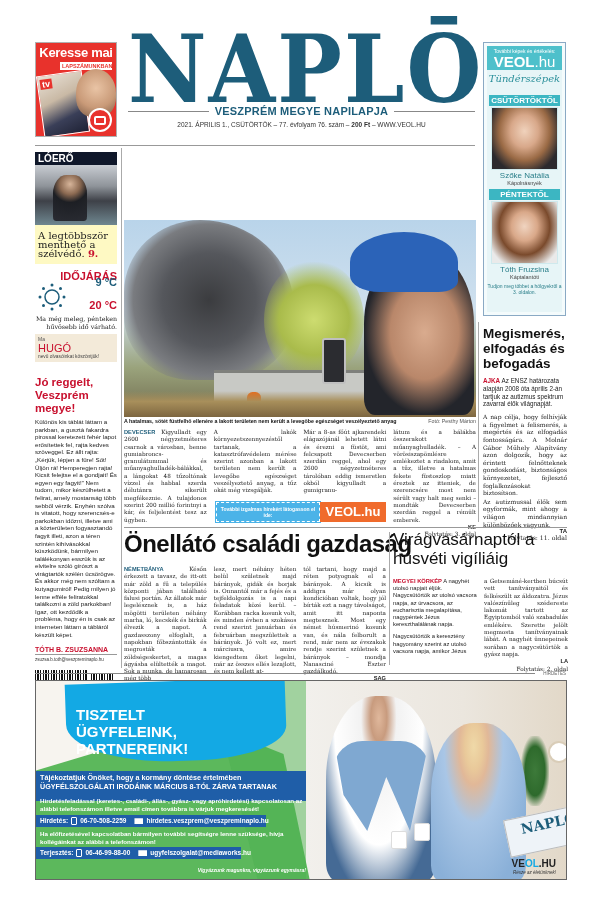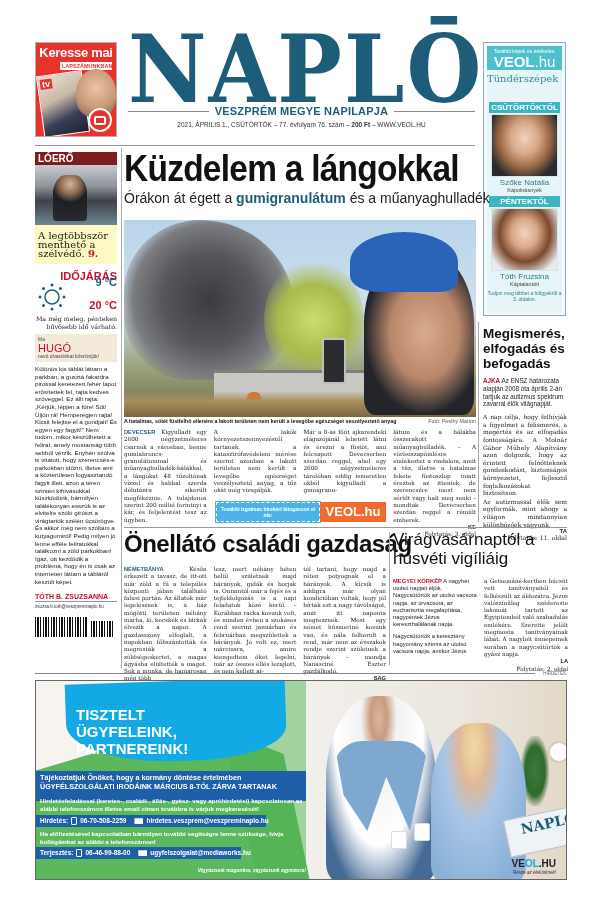--- a/index.html
+++ b/index.html
@@ -26,31 +26,31 @@
   .dateline b { font-weight: bold; }
   .rule-top { position: absolute; left: 35px; top: 145px; width: 440px; height: 1px; background: #999; }
 
   
   .rpanel { position: absolute; left: 483px; top: 42px; width: 83px; height: 274px; border: 1px solid #8aa9c4; background: #f4fbfc; }
   .rpanel .inner { position: absolute; left: 3px; top: 3px; right: 3px; bottom: 3px; background: #e7f5f7; }
   .rpanel .top { background: #4ec0cb; color: #fff; text-align: center; font-family: "Liberation Sans", sans-serif; padding: 2px 0 1px; }
   .rpanel .top .t1 { font-size: 5px; }
   .rpanel .top .t2 { font-size: 15px; font-weight: bold; line-height: 15px; }
   .rpanel .top .t2 span { font-weight: normal; }
-  .rpanel .script { font-family: "DejaVu Serif", serif; font-size: 10px; color: #2a8f9a; height: 32px; line-height: 18px; }
+  .rpanel .script { font-family: "DejaVu Serif", serif; font-style: italic; font-size: 10px; color: #2a8f9a; text-align: center; height: 25px; line-height: 18px; }
   .rpanel .band { background: #3cb6c2; color: #fff; font-family: "Liberation Sans", sans-serif; font-weight: bold; font-size: 8px; text-align: center; line-height: 11px; margin: 0 2px; }
   .rpanel .photo { margin: 1px 4px; height: 63px; background: radial-gradient(ellipse at 50% 38%, #f0d2bc 0%, #d8a88a 30%, #9a6a45 55%, #2b2a2e 80%); border: 1px solid #cfe9ed; }
   .rpanel .photo.p2 { background: radial-gradient(ellipse at 50% 40%, #f0d4c0 0%, #d9a889 28%, #7a4a2c 55%, #eaeaea 85%); }
   .rpanel .name { font-family: "Liberation Sans", sans-serif; font-size: 8px; color: #2b7f8a; text-align: center; line-height: 9px; margin-top: 1px; }
   .rpanel .place { font-family: "Liberation Sans", sans-serif; font-size: 5.5px; color: #444; text-align: center; line-height: 7px; margin-bottom: 2px; }
   .rpanel .more { font-family: "Liberation Sans", sans-serif; font-size: 5px; color: #2b7f8a; text-align: center; line-height: 6px; margin-top: 1px; }
 
   
   .lcol { position: absolute; left: 35px; top: 152px; width: 82px; }
-  .loero-head { background: #7f1d1d; color: #fff; font-family: "Liberation Sans", sans-serif; font-weight: bold; font-size: 10px; padding: 0 3px; line-height: 13px; }
+  .loero-head { background: #0f172a; color: #fff; font-family: "Liberation Sans", sans-serif; font-weight: bold; font-size: 10px; padding: 0 3px; line-height: 13px; }
   .loero-photo { height: 60px; background: linear-gradient(180deg,#c8ccd2 0%,#8f949a 35%,#3e4148 60%,#6f8790 100%); position: relative; }
   .loero-photo .person { position: absolute; left: 18px; top: 10px; width: 34px; height: 46px; border-radius: 40% 40% 10% 10%; background: radial-gradient(circle at 50% 20%, #d7b59a 0%, #8c6a52 25%, #1d1f24 45%, #2a2c33 100%); }
   .loero-cap { background: #fef9c3; font-size: 10px; line-height: 9px; padding: 6px 3px; color: #222; }
   .loero-cap .num { color: #c8102e; font-weight: bold; }
 
   .weather { margin-top: 6px; position: relative; height: 62px; }
   .weather .sun { position: absolute; left: 2px; top: 12px; width: 30px; height: 30px; }
   .weather .title { position: absolute; right: 0; top: 0; font-family: "Liberation Sans", sans-serif; font-weight: bold; color: #c8102e; font-size: 11px; }
   .weather .t1 { position: absolute; right: 0; top: 6px; font-family: "Liberation Sans", sans-serif; font-weight: bold; color: #1d5d7a; font-size: 11px; padding-left: 32px; }
   .weather .t2 { position: absolute; right: 0; top: 29px; font-family: "Liberation Sans", sans-serif; font-weight: bold; color: #c8102e; font-size: 11px; }
@@ -219,35 +219,32 @@
       <div class="t1">9 °C</div>
       <div class="t2">20 °C</div>
       <div class="desc">Ma még meleg, pénteken hűvösebb idő várható.</div>
     </div>
     <div class="nameday">
       <div class="ma">Ma</div>
       <div class="nm">HUGÓ</div>
       <div class="nd">nevű olvasóinkat köszöntjük!</div>
     </div>
 
+    <div class="jo-head">Jó reggelt, Veszprém megye!</div>
     <div class="jo-body">Különös kis táblát láttam a parkban, a gusztà fakardra pirossal keretezett fehér lapot erősítettek fel, rajta kedves szöveggel. Ez állt rajta: „Kérjük, lépjen a fűre! Sőt! Üljön rá! Hemperegjen rajta! Kicsit felejtse el a gondjait! És egyen egy fagyit!” Nem tudom, mikor készülhetett a felirat, amely mostanság több sebből vérzik. Enyhén szólva is vitatott, hogy szerencsés-e parkokban időzni, illetve ami a közterületen fogyasztandó fagyit illeti, azon a téren szintén kihívásokkal küszködünk, bármilyen találékonyan esszük is az elvitelre szóló gírószt a virágtartók szélén ücsörögve. És akkor még nem szóltam a kutyagumiról! Pedig milyen jó lenne efféle feliratokkal találkozni a zöld parkokban! Igaz, ott kezdődik a probléma, hogy én is csak az interneten láttam a tábláról készült képet.</div>
     <div class="jo-author">TÓTH B. ZSUZSANNA</div>
     <div class="jo-mail">zsuzsa.b.toth@veszpreminaplo.hu</div>
     <div class="barcode">
         <div class="bars"></div>
         <div class="bars s"></div>
       </div>
   </div>
 
   <div class="vline-left"></div>
 
-  <div class="lead">
-    <h1>Küzdelem a lángokkal</h1>
-    <div class="sub"><span>Órákon át égett a </span><b>gumigranulátum</b><span> és a műanyaghulladék</span></div>
-  </div>
   <div class="lead-photo">
     <div class="smoke"></div>
     <div class="tree"></div>
     <div class="barn"></div>
     <div class="fire"></div>
     <div class="grass"></div>
     <div class="head"></div>
     <div class="cap"></div>
     <div class="phone"></div>
   </div>

